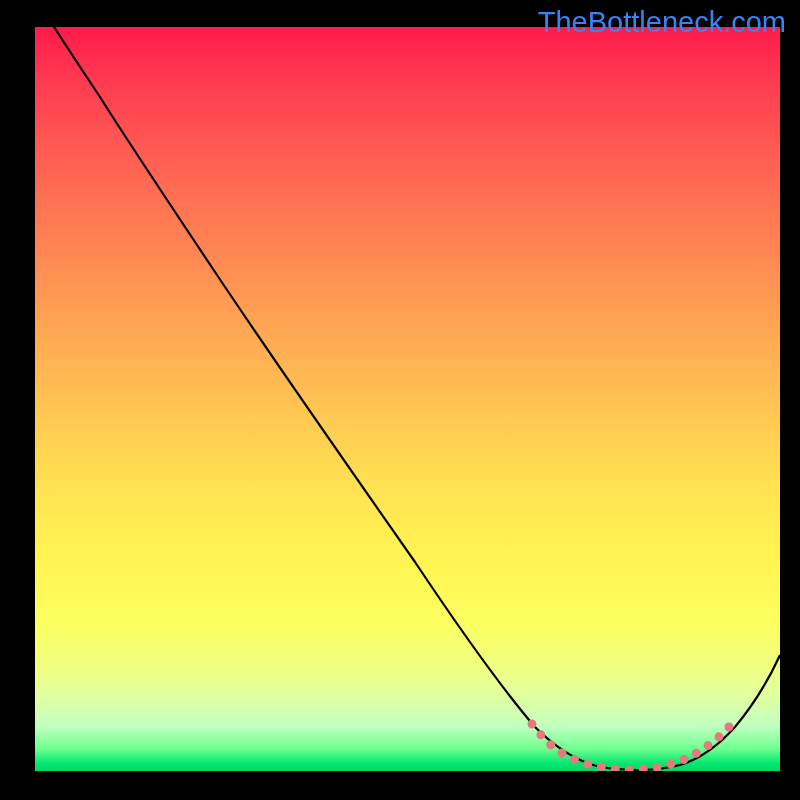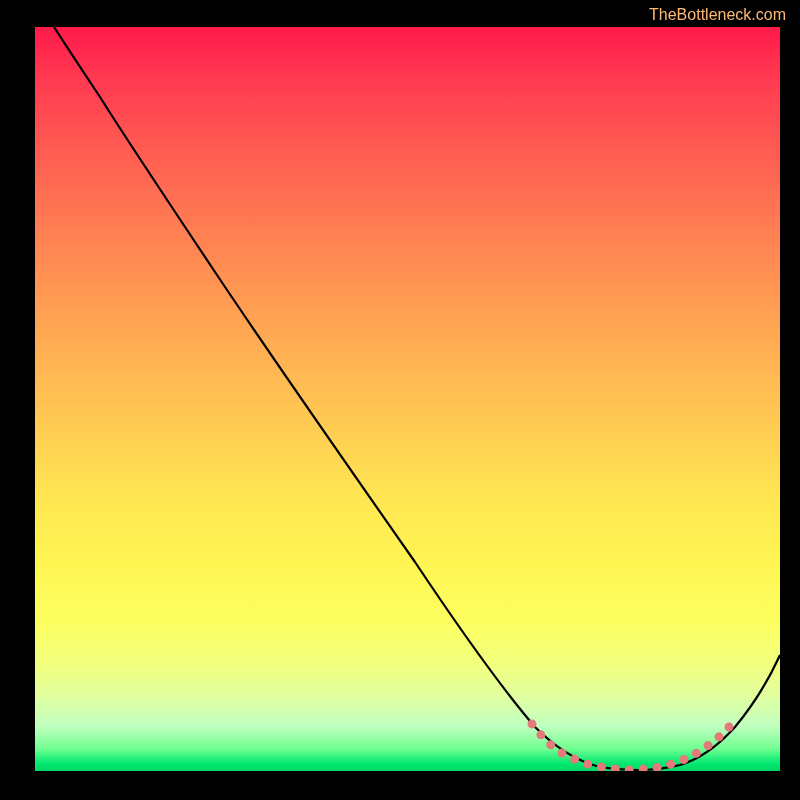--- a/index.html
+++ b/index.html
@@ -7,22 +7,22 @@
     width: 800px;
     height: 800px;
     background: #000;
     position: relative;
     font-family: Arial, sans-serif;
   }
   .watermark {
     position: absolute;
     top: 6px;
     right: 14px;
-    color: #fdba74;
-    font-size: 16px;
+    color: #3b82f6;
+    font-size: 29px;
     font-weight: 500;
     z-index: 10;
     margin-left: 48px;
   }
   .plot-area {
     position: absolute;
     left: 35px;
     top: 27px;
     width: 745px;
     height: 744px;

